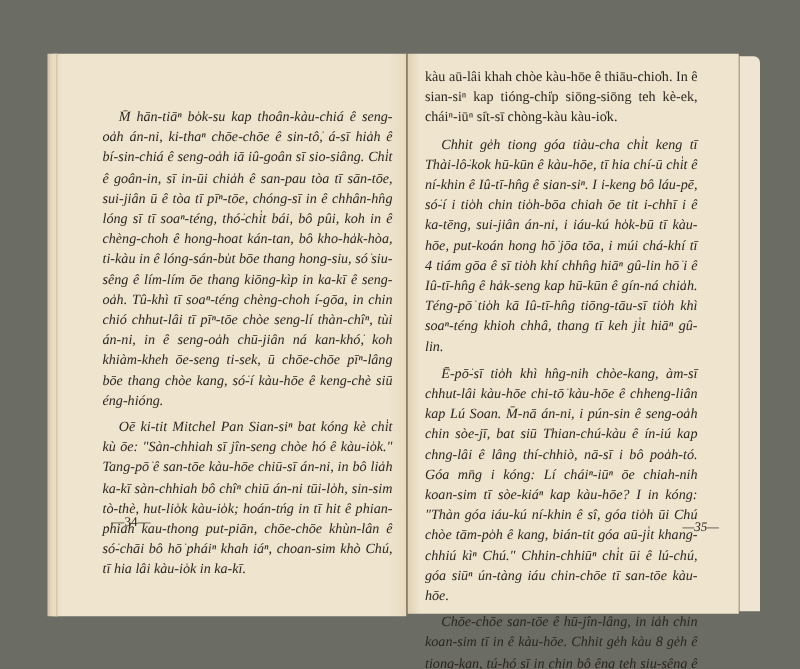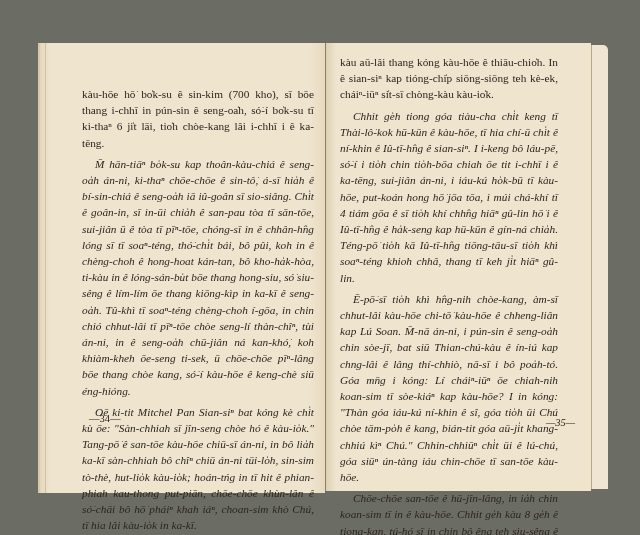--- a/index.html
+++ b/index.html
@@ -43,31 +43,30 @@
   .pnum { position:absolute; font-size:10.5px; color:#2b2520; }
   .page-left .pnum { left:49px; top:370px; }
   .page-right .pnum { left:220px; top:374px;font-style:italic; }
 </style>
 </head>
 <body>
 
 <div class="book">
   <div class="page page-left">
     <div class="text">
-      <p>kàu-hōe hō͘ bo̍k-su ê sin-kim (700 kho͘), sī bōe thang i-chhī in pún-sin ê seng-oa̍h, só͘-í bo̍k-su tī ki-thaⁿ 6 ji̍t lāi, tio̍h chòe-kang lâi i-chhī i ê ka-tēng.</p>
       <p class="ind">M̄ hān-tiāⁿ bo̍k-su kap thoân-kàu-chiá ê seng-oa̍h án-ni, ki-thaⁿ chōe-chōe ê sin-tô͘, á-sī hia̍h ê bí-sin-chiá ê seng-oa̍h iā iû-goân sī sio-siâng. Chi̍t ê goân-in, sī in-ūi chia̍h ê san-pau tòa tī sān-tōe, sui-jiân ū ê tòa tī pīⁿ-tōe, chóng-sī in ê chhân-hn̂g lóng sī tī soaⁿ-téng, thó͘-chi̍t bái, bô pûi, koh in ê chèng-choh ê hong-hoat kán-tan, bô kho-ha̍k-hòa, ti-kàu in ê lóng-sán-bu̍t bōe thang hong-siu, só͘ siu-sêng ê lím-lím ōe thang kiōng-kìp in ka-kī ê seng-oa̍h. Tû-khì tī soaⁿ-téng chèng-choh í-gōa, in chin chió chhut-lâi tī pīⁿ-tōe chòe seng-lí thàn-chîⁿ, tùi án-ni, in ê seng-oa̍h chū-jiân ná kan-khó͘, koh khiàm-kheh ōe-seng ti-sek, ū chōe-chōe pīⁿ-lâng bōe thang chòe kang, só͘-í kàu-hōe ê keng-chè siū éng-hióng.</p>
       <p class="ind">Oē ki-tit Mitchel Pan Sian-siⁿ bat kóng kè chi̍t kù ōe: "Sàn-chhiah sī jîn-seng chòe hó ê kàu-io̍k." Tang-pō͘ ê san-tōe kàu-hōe chiū-sī án-ni, in bô lia̍h ka-kī sàn-chhiah bô chîⁿ chiū án-ni tūi-lo̍h, sin-sim tò-thè, hut-lio̍k kàu-io̍k; hoán-tńg in tī hit ê phian-phiah kau-thong put-piān, chōe-chōe khùn-lân ê só͘-chāi bô hō͘ pháiⁿ khah iáⁿ, choan-sim khò Chú, tī hia lâi kàu-io̍k in ka-kī.</p>
 
     </div>
     <div class="pnum">—34—</div>
   </div>
 
   <div class="page page-right">
     <div class="text">
-      <p>kàu aū-lâi thang kóng kàu-hōe ê thiāu-chio̍h. In ê sian-siⁿ kap tióng-chi̍p siōng-siōng teh kè-ek, cháiⁿ-iūⁿ si̍t-sī chòng-kàu kàu-io̍k.</p>
+      <p>kàu aū-lâi khah chòe kàu-hōe ê thiāu-chio̍h. In ê sian-siⁿ kap tióng-chi̍p siōng-siōng teh kè-ek, cháiⁿ-iūⁿ si̍t-sī chòng-kàu kàu-io̍k.</p>
       <p class="ind">Chhit ge̍h tiong góa tiàu-cha chi̍t keng tī Thài-lô͘-kok hū-kūn ê kàu-hōe, tī hia chí-ū chi̍t ê ní-khin ê Iû-tī-hn̂g ê sian-siⁿ. I i-keng bô láu-pē, só͘-í i tio̍h chin tio̍h-bōa chiah ōe tit i-chhī i ê ka-tēng, sui-jiân án-ni, i iáu-kú ho̍k-bū tī kàu-hōe, put-koán hong hō͘ jōa tōa, i múi chá-khí tī 4 tiám gōa ê sī tio̍h khí chhn̂g hiāⁿ gû-lin hō͘ i ê Iû-tī-hn̂g ê ha̍k-seng kap hū-kūn ê gín-ná chia̍h. Téng-pō͘ tio̍h kā Iû-tī-hn̂g tiōng-tāu-sī tio̍h khì soaⁿ-téng khioh chhâ, thang tī keh ji̍t hiāⁿ gû-lin.</p>
       <p class="ind">Ē-pō͘-sī tio̍h khì hn̂g-nih chòe-kang, àm-sī chhut-lâi kàu-hōe chi-tō͘ kàu-hōe ê chheng-liân kap Lú Soan. M̄-nā án-ni, i pún-sin ê seng-oa̍h chin sòe-jī, bat siū Thian-chú-kàu ê ín-iú kap chng-lâi ê lâng thí-chhiò, nā-sī i bô poa̍h-tó. Góa mn̄g i kóng: Lí cháiⁿ-iūⁿ ōe chiah-nih koan-sim tī sòe-kiáⁿ kap kàu-hōe? I in kóng: "Thàn góa iáu-kú ní-khin ê sî, góa tio̍h ūi Chú chòe tām-po̍h ê kang, bián-tit góa aū-ji̍t khang-chhiú kìⁿ Chú." Chhin-chhiūⁿ chi̍t ūi ê lú-chú, góa siūⁿ ún-tàng iáu chin-chōe tī san-tōe kàu-hōe.</p>
       <p class="ind">Chōe-chōe san-tōe ê hū-jîn-lâng, in ia̍h chin koan-sim tī in ê kàu-hōe. Chhit ge̍h kàu 8 ge̍h ê tiong-kan, tú-hó sī in chin bô êng teh siu-sêng ê sî, chóng-sī in àm-mî ê chū-hōe bē bat in-ūi siu-sêng ià-siān, ti-kàu thêng-chí, hoán-tńg in chió in ê tiōng-hu lâi kàu-hōe. Tī hia in bōe ki-tit it-chhè ê lô-khó͘, chún-pī chōe-chōe ê chia̍t-bo̍k beh tī in ê kám-siā choeh (8 ge̍h 4 ji̍t) ê sî beh hiàn o-ló kap kám-siā ê chè hō͘ Thīⁿ-pē.</p>
     </div>
     <div class="pnum">—35—</div>
   </div>
 
   <div class="page-edge"></div>
 </div>
 

